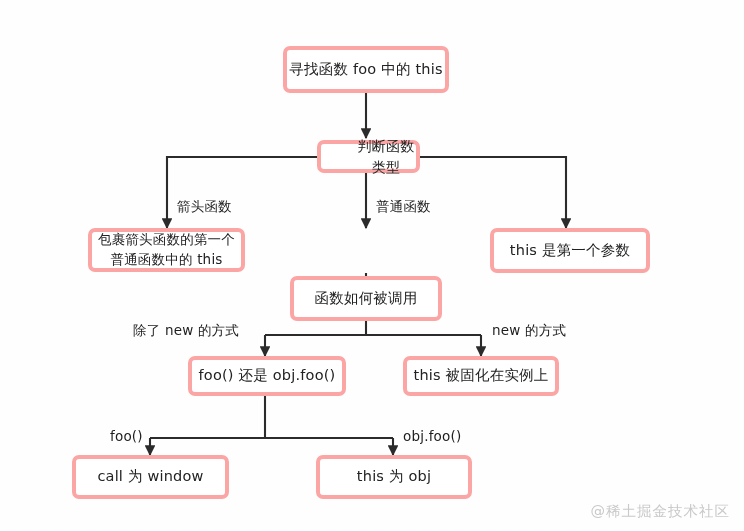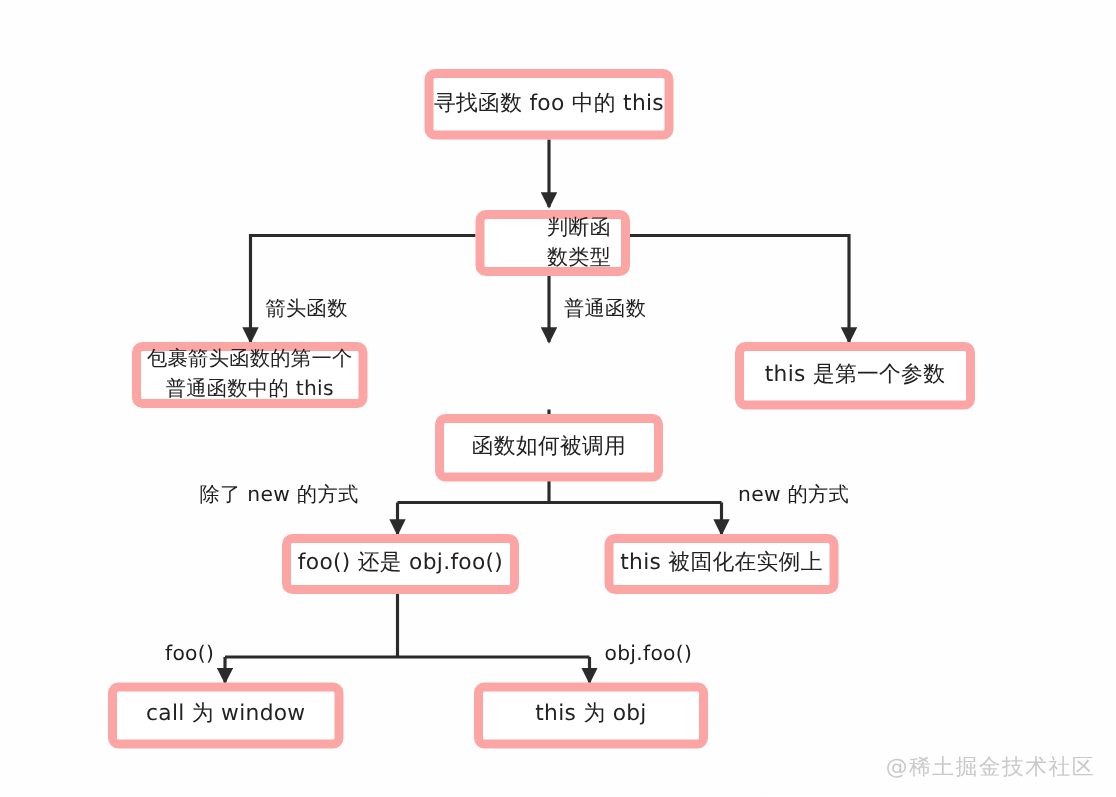--- a/index.html
+++ b/index.html
@@ -21,21 +21,21 @@
   #flow-svg {
     position: absolute;
     left: 0;
     top: 0;
     width: 744px;
     height: 531px;
   }
   .node {
     position: absolute;
     box-sizing: border-box;
-    border: 6px solid #fca5a5;
+    border: 4px solid #fca5a5;
     border-radius: 7px;
     background: #ffffff;
     display: flex;
     align-items: center;
     justify-content: center;
     text-align: center;
     color: #222222;
     font-size: 14.5px;
     line-height: 1.45;
     letter-spacing: 0.2px;
@@ -89,21 +89,21 @@
 
       <path d="M 265 396 L 265 438"></path>
       <path d="M 150 438 L 393 438"></path>
       <path d="M 150 438 L 150 455" marker-end="url(#arrowhead)"></path>
       <path d="M 393 438 L 393 455" marker-end="url(#arrowhead)"></path>
     </g>
   </svg>
 
   <div class="node" style="left:283px; top:46px; width:166px; height:47px;">寻找函数 foo 中的 this</div>
 
-  <div class="node" style="left:317px; top:140px; width:103px; height:44px; font-size:14px;padding-left:35px;">判断函数类型</div>
+  <div class="node" style="left:317px; top:140px; width:103px; height:33px; font-size:14px;padding-left:35px;">判断函数类型</div>
 
   <div class="node" style="left:88px; top:228px; width:157px; height:44px; font-size:13.5px;">包裹箭头函数的第一个
 普通函数中的 this</div>
 
   <div class="node" style="left:290px; top:228px; width:152px; height:45px;margin-top:48px;">函数如何被调用</div>
 
   <div class="node" style="left:490px; top:228px; width:160px; height:45px;">this 是第一个参数</div>
 
   <div class="node" style="left:188px; top:356px; width:158px; height:40px;">foo() 还是 obj.foo()</div>
 

